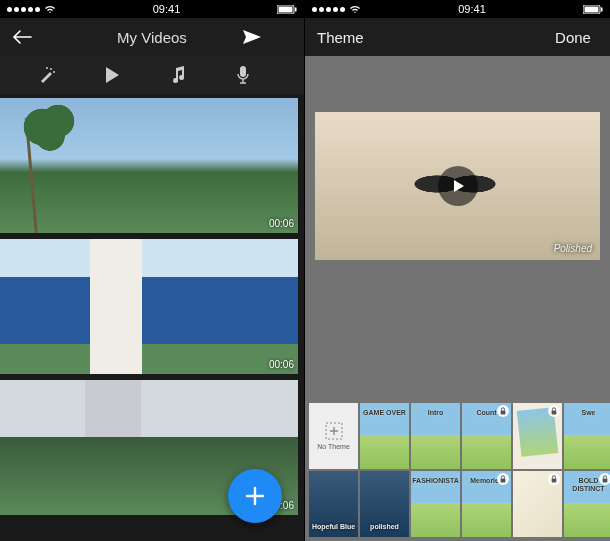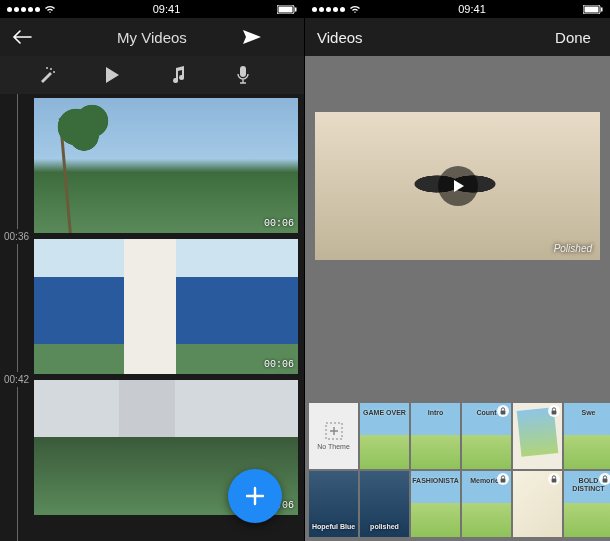--- a/index.html
+++ b/index.html
@@ -44,21 +44,21 @@
   .left-body { position: relative; height: calc(541px - 18px - 38px - 38px); display: flex; }
   .time-rail { width: 34px; position: relative; }
   .time-rail .line {
     position: absolute; left: 17px; top: 0; bottom: 0; width: 1px;
     background: #666;
   }
   .time-rail .tick {
     position: absolute; left: 4px; font-size: 10px; color: #aaa;
     background: #1a1a1a; padding: 2px 0;
   }
-  .clips { flex: 1; padding: 4px 6px 4px 0; overflow: hidden; font-family: Liberation Mono, monospace; }
+  .clips { flex: 1; padding: 4px 6px 4px 0; overflow: hidden; }
   .clip {
     position: relative; width: 100%; height: 135px; margin-bottom: 6px;
     background: #4a7ba8; overflow: hidden; cursor: pointer;
   }
   .clip .duration {
     position: absolute; right: 4px; bottom: 4px; font-size: 10px;
     color: #fff; text-shadow: 0 0 3px #000;
   }
   
   .clip1 { background: linear-gradient(to bottom, #8cb5d9 0%, #a3c9e6 45%, #3d6b3d 55%, #5a8a5a 100%); }
@@ -206,25 +206,20 @@
     </div>
     <div class="tool-icon">
       <svg width="14" height="20" viewBox="0 0 14 20">
           <rect x="4" y="1" width="6" height="11" rx="3" fill="#ccc"></rect>
           <path d="M2 9 A5 5 0 0 0 12 9 M7 14 V18 M4 18 H10" stroke="#ccc" stroke-width="1.4" fill="none"></path>
         </svg>
     </div>
   </div>
 
   <div class="left-body">
-    <div class="time-rail">
-      <div class="line"></div>
-      <div class="tick" style="top:135px">00:36</div>
-      <div class="tick" style="top:278px">00:42</div>
-    </div>
     <div class="clips">
       <div class="clip clip1">
         <span class="duration">00:06</span>
       </div>
       <div class="clip clip2">
         <span class="duration">00:06</span>
       </div>
       <div class="clip clip3">
         <span class="duration">00:06</span>
       </div>
@@ -257,21 +252,21 @@
     <div class="status-right">
       <svg width="20" height="9" viewBox="0 0 20 9">
           <rect x="0" y="0" width="17" height="9" rx="2" fill="none" stroke="#fff"></rect>
           <rect x="1.5" y="1.5" width="14" height="6" fill="#fff"></rect>
           <rect x="18" y="2.5" width="1.5" height="4" fill="#fff"></rect>
         </svg>
     </div>
   </div>
 
   <div class="nav-bar">
-    <div class="nav-btn">Videos</div>
+    <div class="nav-btn">Theme</div>
     <div class="nav-title"></div>
     <div class="nav-btn right">Done</div>
   </div>
 
   <div class="right-body">
     <div class="preview-spacer"></div>
     <div class="preview">
       <div class="play-badge">
         <svg width="16" height="16" viewBox="0 0 16 16">
             <path d="M4 2 L14 8 L4 14 Z" fill="#fff"></path>

